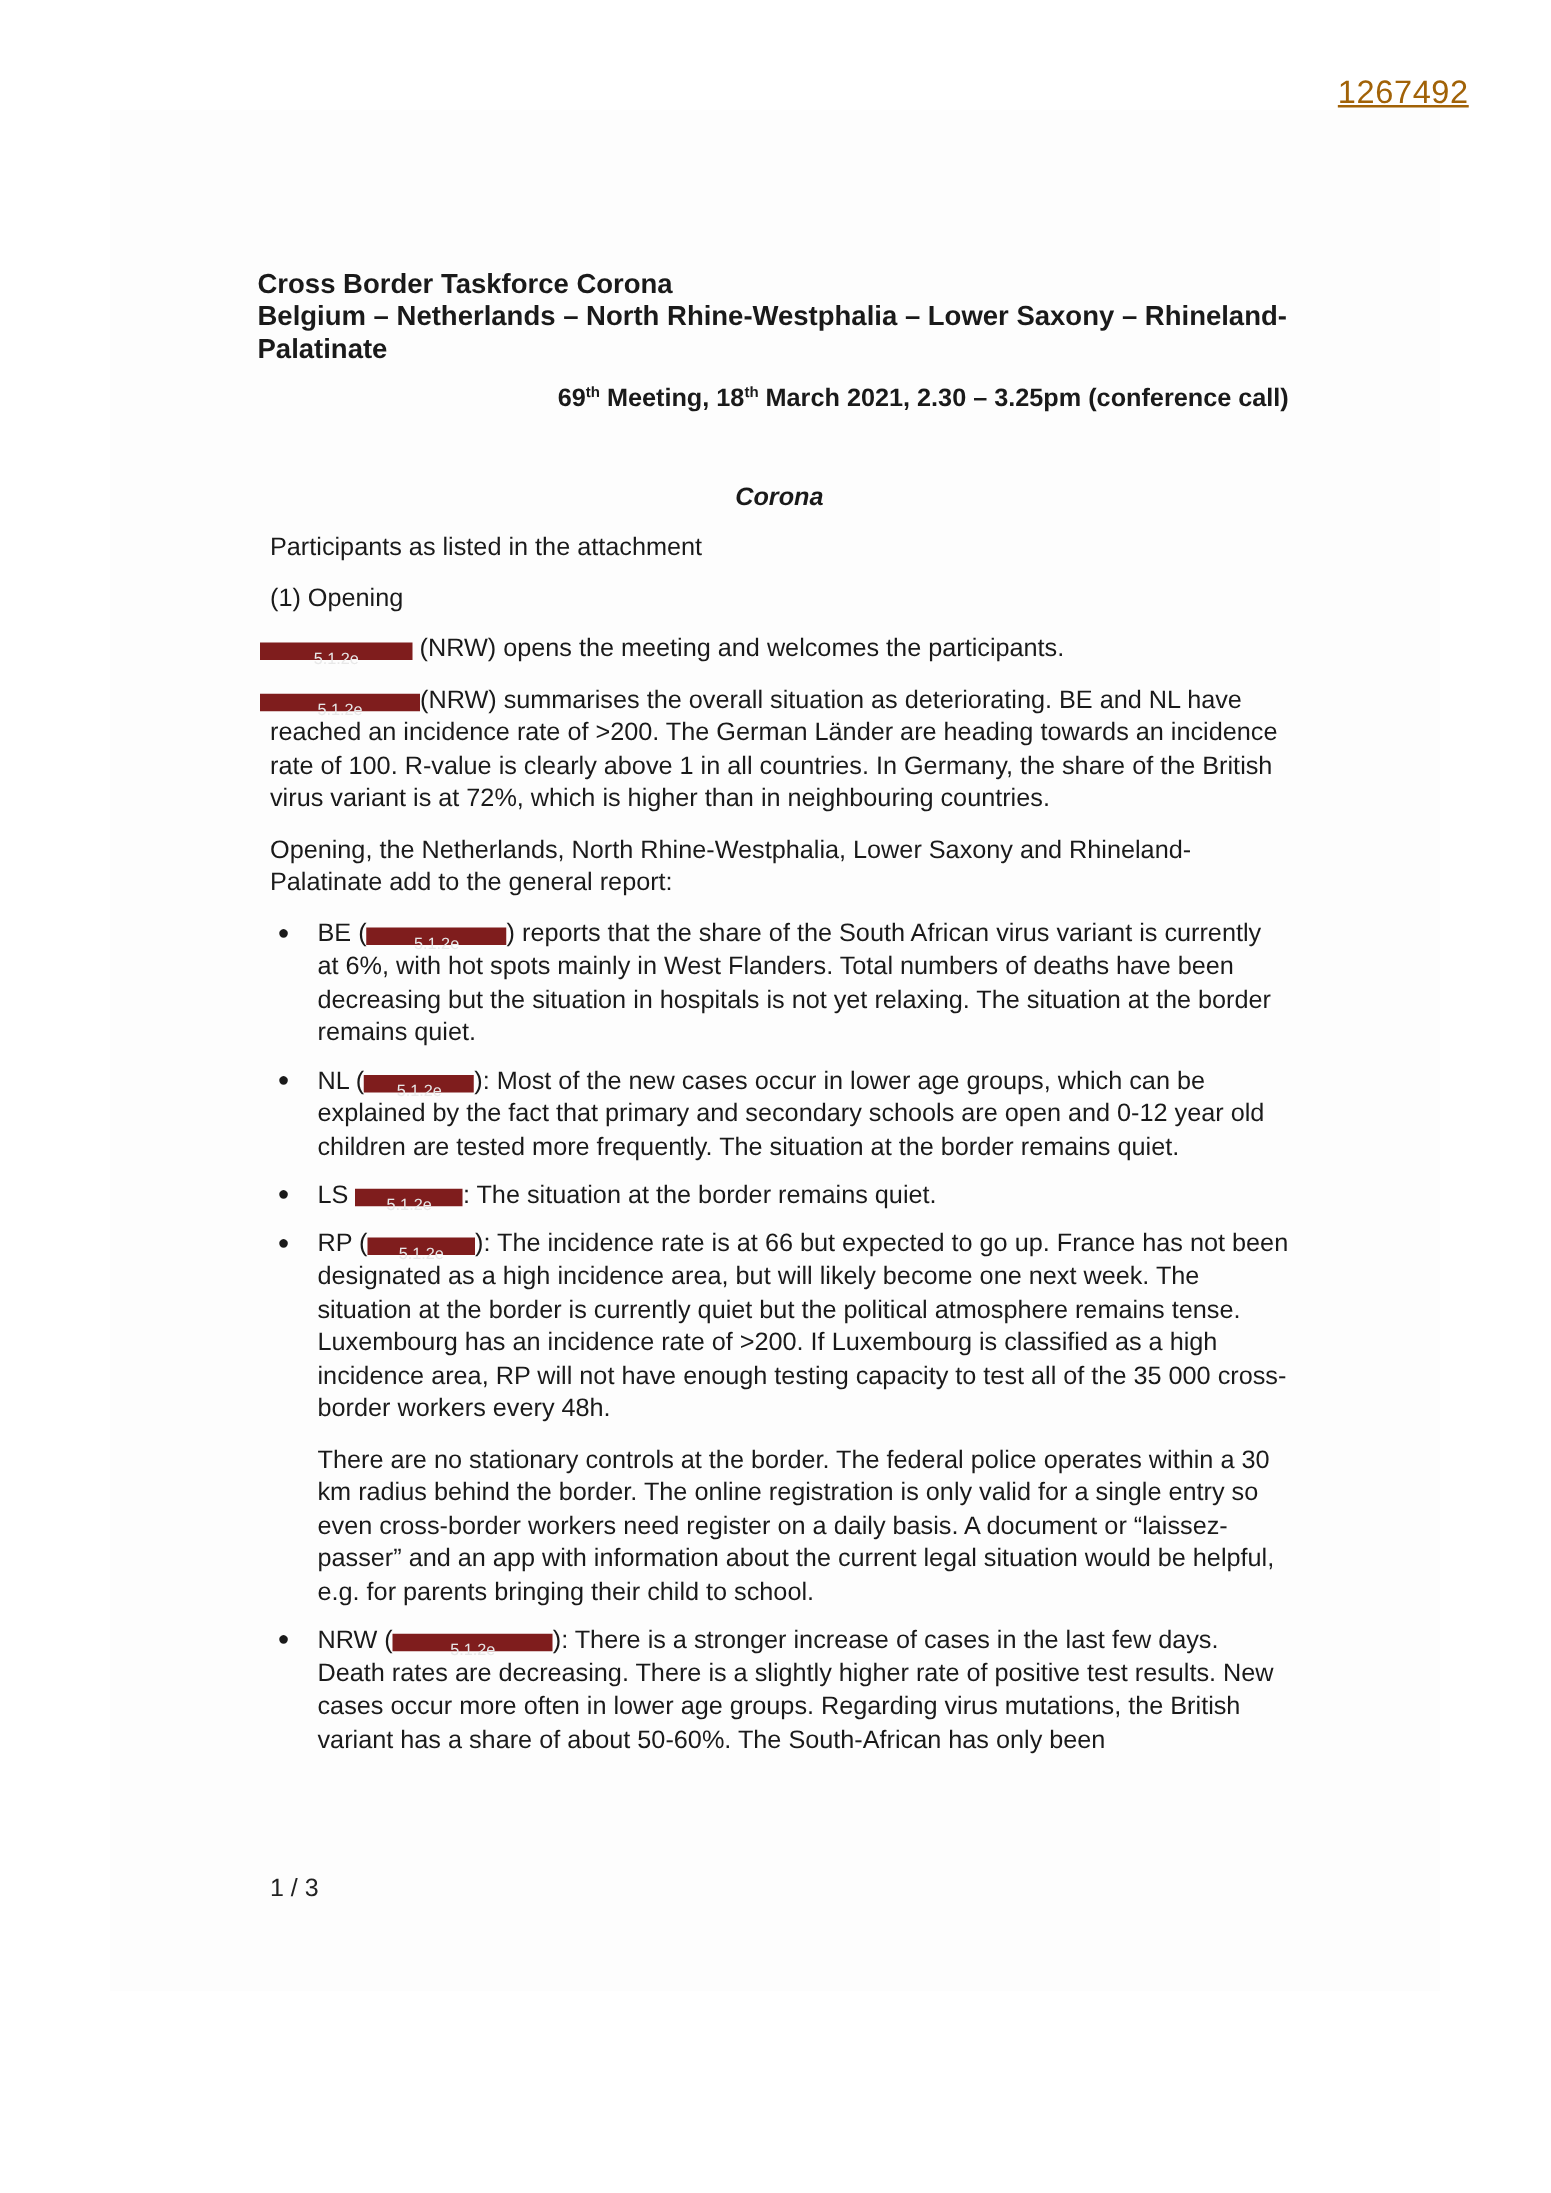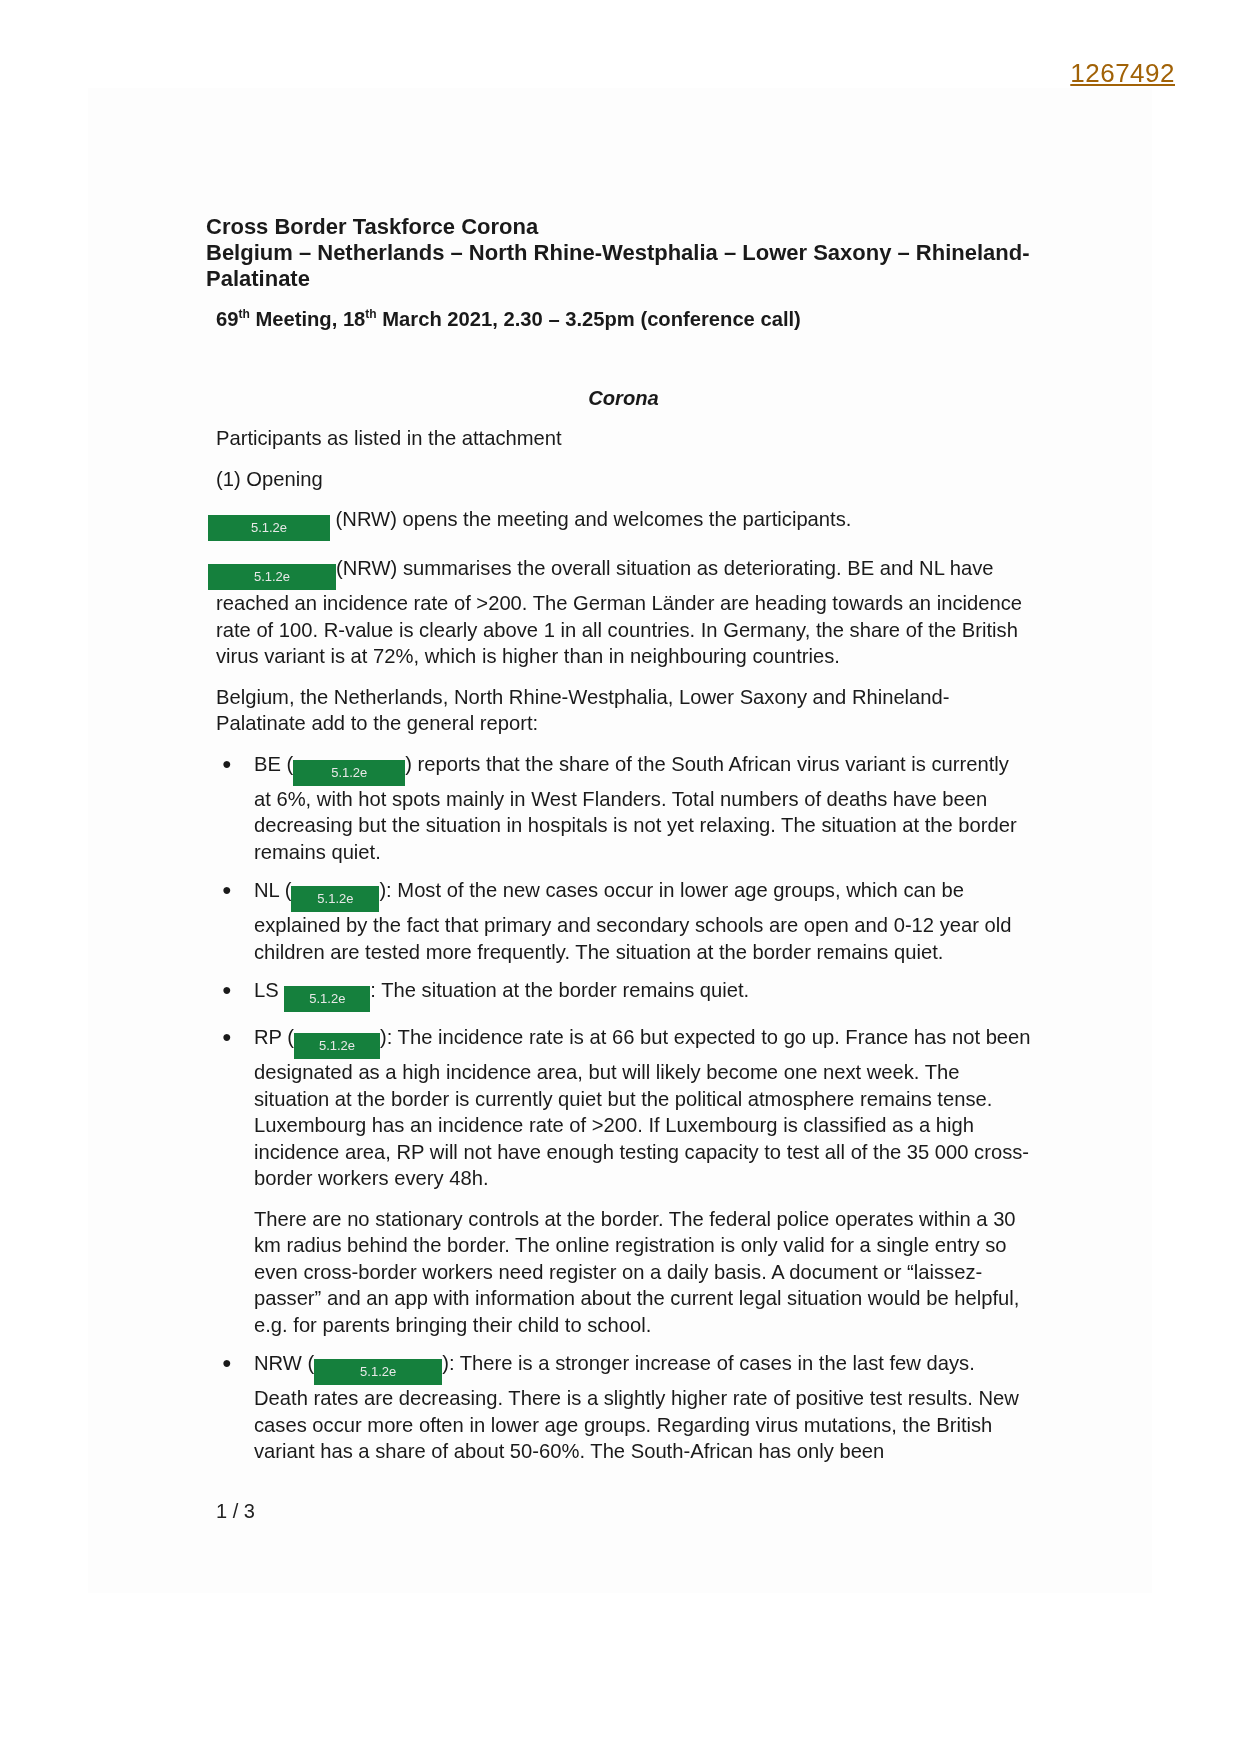--- a/index.html
+++ b/index.html
@@ -41,21 +41,21 @@
       line-height: 26.5px;
     }
     .title-block {
       font-weight: bold;
       font-size: 22px;
       line-height: 26px;
       margin-left: -10px;
       margin-right: -10px;
     }
     .meeting-line {
-      text-align: left;
+      text-align: right;
       font-weight: bold;
       font-size: 20.2px;
       margin-top: 14px;
     }
     .meeting-line sup {
       font-size: 12px;
       vertical-align: super;
       line-height: 0;
     }
     .minutes-heading {
@@ -69,25 +69,25 @@
     }
     .para {
       margin-top: 14px;
     }
     .section-heading {
       font-weight: normal;
       margin-top: 14px;
     }
     .redact {
       display: inline-block;
-      background: #15803d;
+      background: #7f1d1d;
       color: #e8e8e8;
       font-size: 13px;
       line-height: 26px;
-      height: 26px;
+      height: 14px;
       text-align: center;
       vertical-align: -6px;
     }
     .redact.w120 { width: 122px; }
     .redact.w125 { width: 128px; }
     .redact.w110 { width: 112px; }
     .redact.w90  { width: 88px;  }
     .redact.w80  { width: 86px;  }
     .lead-redact {
       margin-left: -8px;
@@ -140,21 +140,21 @@
 
   <p class="para">Participants as listed in the attachment</p>
 
   <div class="section-heading">(1) Opening</div>
 
   <p class="para"><span class="redact w120 lead-redact">5.1.2e</span> <span>(NRW) opens the meeting and welcomes the participants.</span></p>
 
 
   <p class="para"><span class="redact w125 lead-redact">5.1.2e</span><span>(NRW) summarises the overall situation as deteriorating. BE and NL have reached an incidence rate of &gt;200. The German Länder are heading towards an incidence rate of 100. R-value is clearly above 1 in all countries. In Germany, the share of the British virus variant is at 72%, which is higher than in neighbouring countries.</span></p>
 
-  <p class="para">Belgium, the Netherlands, North Rhine-Westphalia, Lower Saxony and Rhineland-Palatinate add to the general report:</p>
+  <p class="para">Opening, the Netherlands, North Rhine-Westphalia, Lower Saxony and Rhineland-Palatinate add to the general report:</p>
 
   <ul class="bullets">
     <li>
       <span class="bullet">●</span>
       <span style="white-space:pre">BE (</span><span class="redact w110">5.1.2e</span><span>) reports that the share of the South African virus variant is currently at 6%, with hot spots mainly in West Flanders. Total numbers of deaths have been decreasing but the situation in hospitals is not yet relaxing. The situation at the border remains quiet.</span>
     </li>
     <li>
       <span class="bullet">●</span>
       <span style="white-space:pre">NL (</span><span class="redact w90">5.1.2e</span><span>): Most of the new cases occur in lower age groups, which can be explained by the fact that primary and secondary schools are open and 0-12 year old children are tested more frequently. The situation at the border remains quiet.</span>
     </li>

